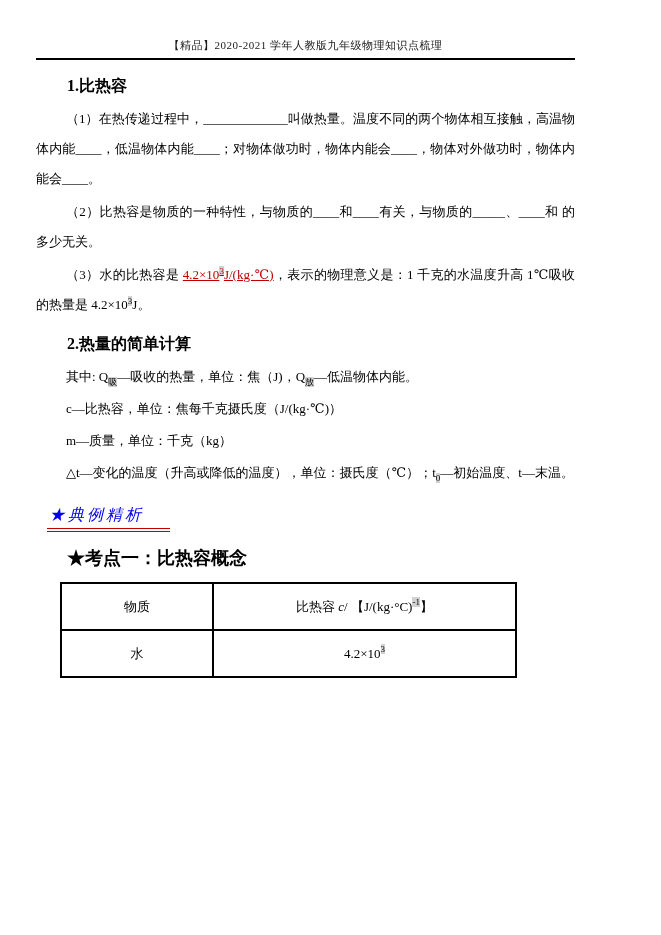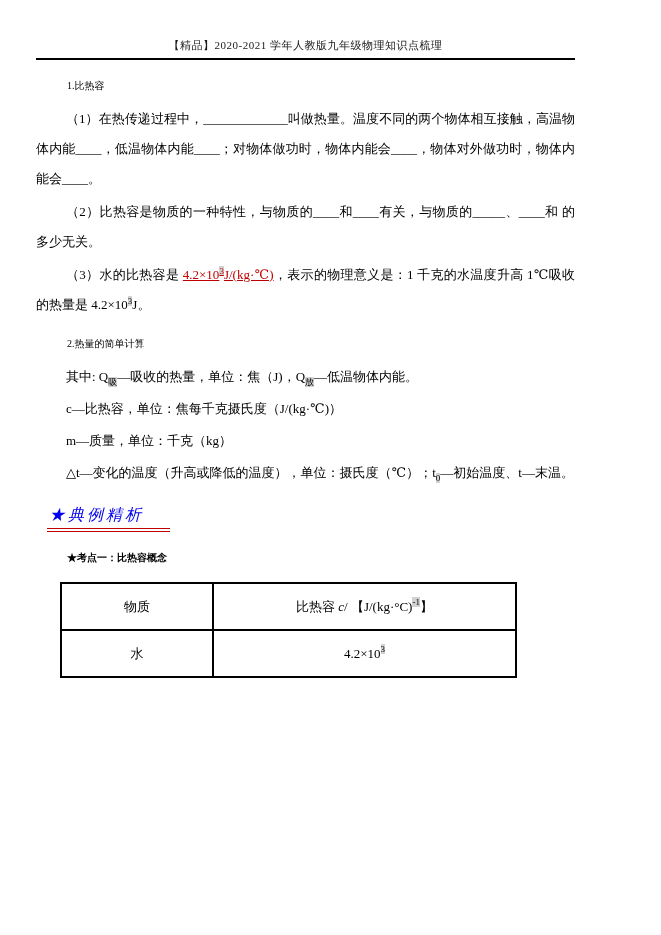--- a/index.html
+++ b/index.html
@@ -28,28 +28,28 @@
 
   p.body-p {
     margin: 3px 0;
     line-height: 30px;
     text-indent: 30px;
     text-align: justify;
   }
   p.no-gap { margin: 2px 0; }
 
   h2.sec-h {
-    font-size: 10px;
-    font-weight: normal;
+    font-size: 16px;
+    font-weight: bold;
     margin: 12px 0 6px 0;
     padding-left: 31px;
     line-height: 24px;
   }
   h3.sub-h {
-    font-size: 10px;
+    font-size: 18px;
     font-weight: bold;
     margin: 14px 0 8px 0;
     padding-left: 31px;
     line-height: 24px;
   }
 
   .blue-heading-wrap { margin: 16px 0 10px 0; padding-left: 11px; }
   .blue-heading {
     display: inline-block;
     color: #0000EE;

